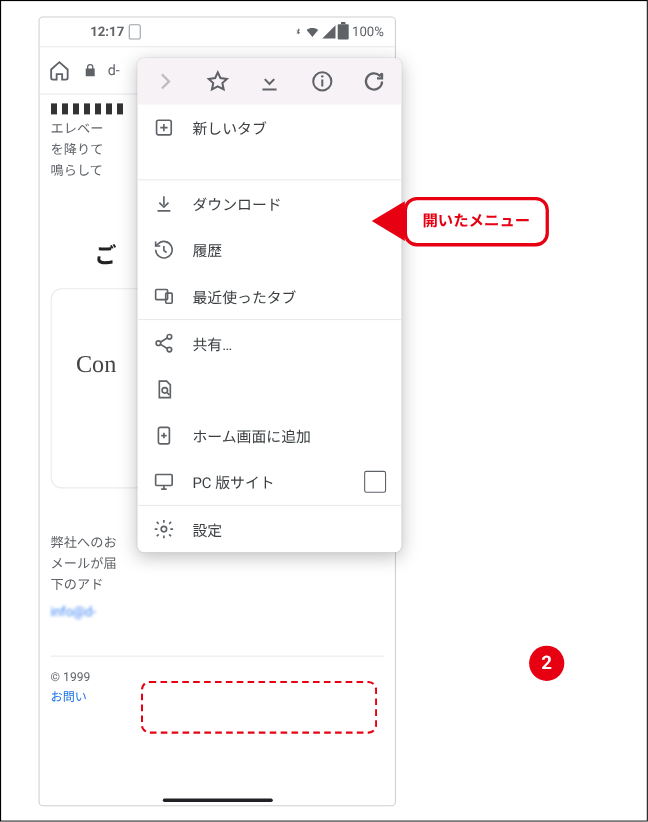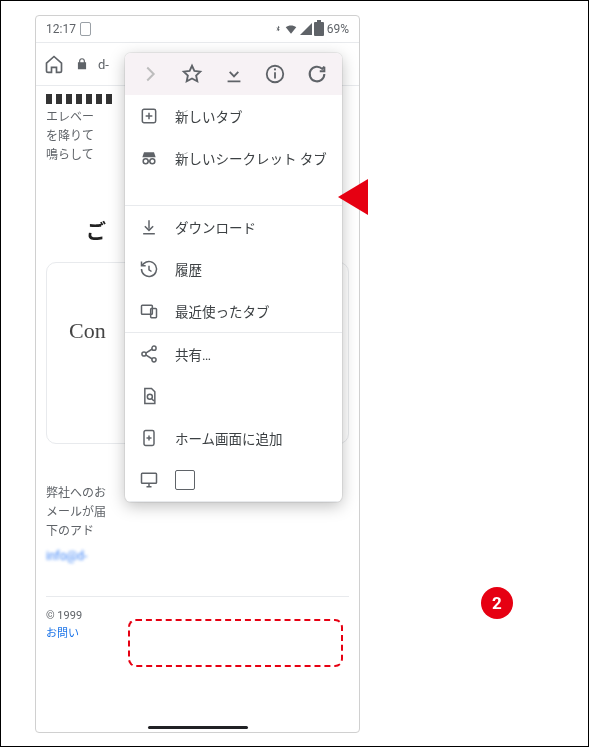--- a/index.html
+++ b/index.html
@@ -1,20 +1,20 @@
 <!DOCTYPE html>
 <html><head>
 <meta charset="utf-8">
 <style>
   html,body{margin:0;padding:0;font-family:Roboto,"Noto Sans CJK JP","Hiragino Sans",Arial,sans-serif;background:#fff;color:#202124;}
   .stage{position:relative;width:589px;height:747px;border:1px solid #000;box-sizing:border-box;overflow:hidden;}
   .phone{position:absolute;left:34px;top:14px;width:325px;height:718px;border:1px solid #d0d0d0;box-sizing:border-box;background:#fff;border-radius:4px;}
   
   .status{display:flex;align-items:center;height:26px;padding:0 10px;font-size:12px;color:#5f6368;}
-  .status .clock{font-weight:400;color:#5f6368;}
+  .status .clock{font-weight:700;color:#5f6368;margin-left:36px;}
   .status .spacer{flex:1;}
   .status .chip{width:9px;height:12px;border:1px solid #9aa0a6;border-radius:2px;margin-left:4px;}
   .status .bt{width:8px;height:14px;margin-right:2px;}
   .status .wifi{width:14px;height:14px;margin-right:2px;}
   .status .tri{width:0;height:0;border-style:solid;border-width:0 0 12px 12px;border-color:transparent transparent #5f6368 transparent;margin-right:2px;}
   .status .batt{display:flex;align-items:center;}
   .status .batt-ic{width:10px;height:14px;background:#5f6368;border-radius:1px;position:relative;margin-right:3px;}
   .status .batt-ic::before{content:"";position:absolute;left:3px;top:-2px;width:4px;height:2px;background:#5f6368;}
   
   .omni{display:flex;align-items:center;height:42px;padding:0 6px 0 8px;border-top:1px solid #e8eaed;border-bottom:1px solid #e8eaed;}
@@ -25,21 +25,21 @@
   .page{position:relative;padding:8px 10px;font-size:12px;color:#5f6368;line-height:1.6;height:calc(100% - 26px - 42px - 10px);overflow:hidden;}
   .page .dashes{height:10px;background:repeating-linear-gradient(90deg,#333 0 6px,#fff 6px 10px);width:70px;margin-bottom:4px;}
   .page .para{margin-bottom:50px;}
   .page .script{font-family:"Comic Sans MS",cursive;font-size:22px;color:#444;margin:40px 0 80px 10px;}
   .page .card{border:1px solid #e8eaed;border-radius:10px;padding:10px 12px;margin-bottom:40px;}
   .page .blue-blur{color:#3b82f6;filter:blur(1.5px);font-size:12px;}
   .page .footer{font-size:11px;color:#5f6368;margin-top:30px;border-top:1px solid #e8eaed;padding-top:10px;}
   .page .footer .link{color:#1a73e8;}
   .nav-handle{position:absolute;left:50%;transform:translateX(-50%);bottom:3px;width:100px;height:3px;background:#202124;border-radius:2px;}
   
-  .menu{position:absolute;left:124px;top:52px;width:217px;background:#fff;border-radius:6px;box-shadow:0 4px 16px rgba(0,0,0,.25),0 0 0 1px rgba(0,0,0,.06);overflow:hidden;font-size:13.5px;color:#3c4043;}
+  .menu{position:absolute;left:124px;top:52px;width:240px;background:#fff;border-radius:6px;box-shadow:0 4px 16px rgba(0,0,0,.25),0 0 0 1px rgba(0,0,0,.06);overflow:hidden;font-size:13.5px;color:#3c4043;}
   .menu .action-row{display:flex;align-items:center;justify-content:space-between;padding:10px 14px;background:#f7f2f5;}
   .menu .action-row .aic{width:22px;height:22px;color:#5f6368;display:flex;align-items:center;justify-content:center;}
   .menu .sep{height:1px;background:#e8eaed;margin:0;}
   .menu .item{display:flex;align-items:center;padding:11px 14px;cursor:pointer;position:relative;}
   .menu .item .mic{width:20px;height:20px;flex:0 0 20px;margin-right:16px;color:#5f6368;display:flex;align-items:center;justify-content:center;}
   .menu .item.star .mic svg{fill:#3c4043;}
   .menu .item .txt{flex:1;}
   .menu .item .tail{width:18px;height:18px;border:1.5px solid #5f6368;border-radius:2px;}
   .menu .group-gap{height:26px;}
   
@@ -65,21 +65,21 @@
       <span class="spacer"></span>
       <svg class="bt" viewBox="0 0 24 24" fill="#5f6368">
           <path d="M12 2l5 5-3.5 3.5L17 14l-5 5V14l-3 3-1.4-1.4L11 12 7.6 8.4 9 7l3 3V2z"></path>
         </svg>
       <svg class="wifi" viewBox="0 0 24 24" fill="#5f6368">
           <path d="M12 20l9-11c-5-4-13-4-18 0l9 11z"></path>
         </svg>
       <span class="tri"></span>
       <span class="batt">
         <span class="batt-ic"></span>
-        <span>69%</span>
+        <span>100%</span>
       </span>
     </div>
 
     <div class="omni">
       <span class="ic">
         <svg viewBox="0 0 24 24" width="20" height="20" fill="none" stroke="#5f6368" stroke-width="2">
             <path d="M3 11l9-8 9 8v9a2 2 0 0 1-2 2h-4v-6h-6v6H5a2 2 0 0 1-2-2z"></path>
           </svg>
       </span>
       <span style="width:8px"></span>
@@ -153,31 +153,20 @@
       <span class="mic">
         <svg viewBox="0 0 24 24" width="20" height="20" fill="none" stroke="#5f6368" stroke-width="1.8">
             <rect x="4" y="4" width="16" height="16" rx="2"></rect>
             <line x1="12" y1="8" x2="12" y2="16"></line>
             <line x1="8" y1="12" x2="16" y2="12"></line>
           </svg>
       </span>
       <span class="txt">新しいタブ</span>
     </div>
 
-    <div class="item">
-      <span class="mic">
-        <svg viewBox="0 0 24 24" width="20" height="20" fill="#5f6368">
-            <path d="M4 11h16l-2-6H6l-2 6z"></path>
-            <circle cx="8" cy="16" r="3" fill="none" stroke="#5f6368" stroke-width="1.8"></circle>
-            <circle cx="16" cy="16" r="3" fill="none" stroke="#5f6368" stroke-width="1.8"></circle>
-            <line x1="11" y1="16" x2="13" y2="16" stroke="#5f6368" stroke-width="1.8"></line>
-          </svg>
-      </span>
-      <span class="txt">新しいシークレット タブ</span>
-    </div>
 
     <div class="group-gap"></div>
     <div class="sep"></div>
 
     <div class="item">
       <span class="mic">
         <svg viewBox="0 0 24 24" width="20" height="20" fill="none" stroke="#5f6368" stroke-width="1.8">
             <path d="M12 4v10"></path>
             <path d="M7 11l5 5 5-5"></path>
             <path d="M5 20h14"></path>
@@ -246,31 +235,44 @@
     </div>
 
     <div class="item">
       <span class="mic">
         <svg viewBox="0 0 24 24" width="20" height="20" fill="none" stroke="#5f6368" stroke-width="1.8">
             <rect x="3" y="4" width="18" height="12" rx="1"></rect>
             <line x1="9" y1="20" x2="15" y2="20"></line>
             <line x1="12" y1="16" x2="12" y2="20"></line>
           </svg>
       </span>
+      <span class="txt">PC 版サイト</span>
       <span class="tail"></span>
     </div>
 
     <div class="sep"></div>
 
+    <div class="item" id="settings-item">
+      <span class="mic">
+        <svg viewBox="0 0 24 24" width="20" height="20" fill="none" stroke="#5f6368" stroke-width="1.8">
+            <circle cx="12" cy="12" r="3"></circle>
+            <path d="M12 2v3M12 19v3M4.2 4.2l2.1 2.1M17.7 17.7l2.1 2.1M2 12h3M19 12h3M4.2 19.8l2.1-2.1M17.7 6.3l2.1-2.1"></path>
+          </svg>
+      </span>
+      <span class="txt">設定</span>
+    </div>
 
   </div>
 
   <div class="dash-ring" style="left:127px;top:618px;width:211px;height:44px"></div>
 
   <div class="callout" style="left:337px;top:178px">
     <div class="arrow left"></div>
+    <div class="bubble">
+      <span>開いたメニュー</span>
+    </div>
   </div>
 
   <div class="badge" style="left:480px;top:586px">
     <span>2</span>
   </div>
 
 </div>
 
 </body></html>

